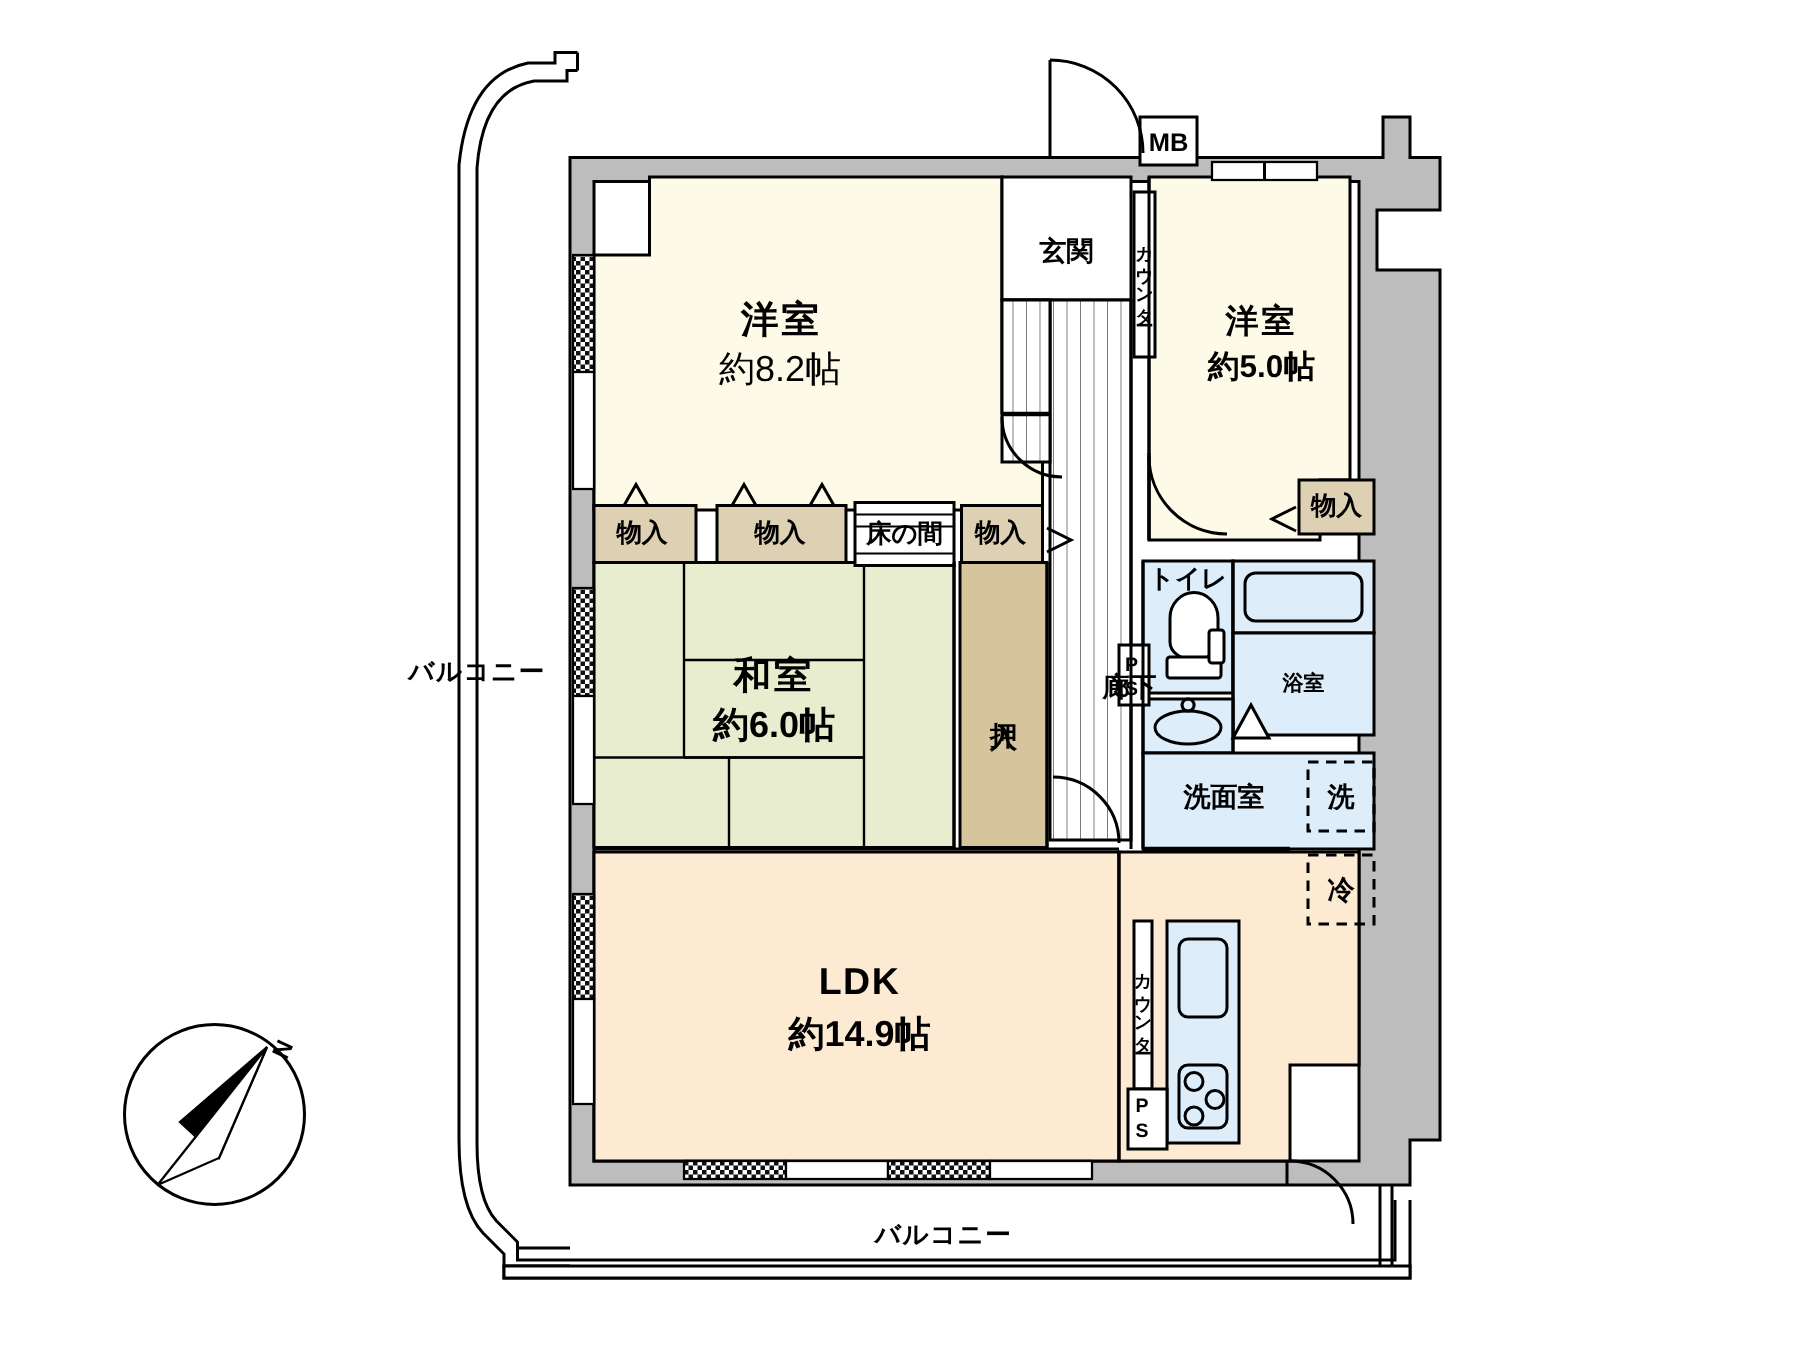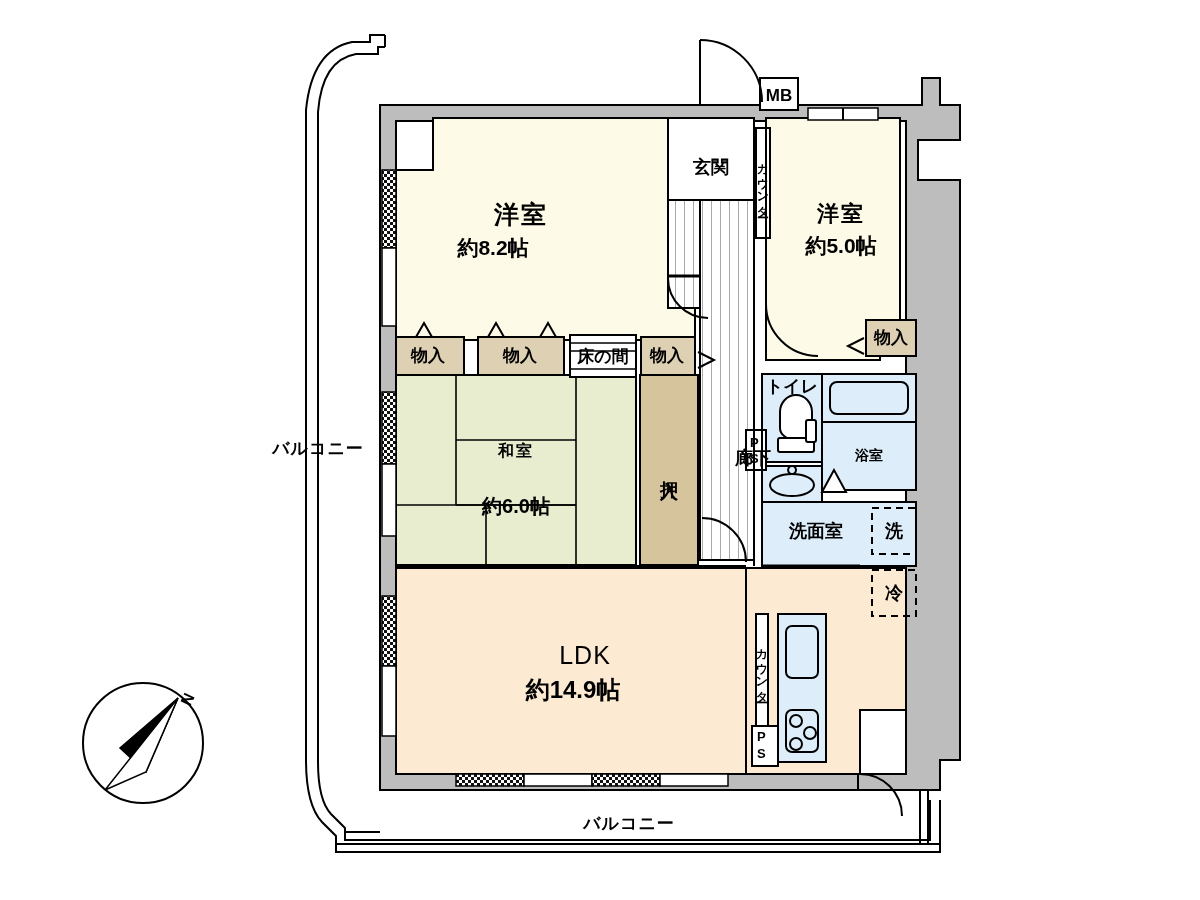--- a/index.html
+++ b/index.html
@@ -218,29 +218,29 @@
   </g>
 
   <g>
     <circle cx="143" cy="743" r="60" fill="#ffffff" stroke="#000" stroke-width="2"></circle>
     <polygon points="178,698 146,772 120,748" fill="#000000" stroke="#000" stroke-width="1.5"></polygon>
     <polygon points="178,698 146,772 105,790" fill="#ffffff" stroke="#000" stroke-width="1.5"></polygon>
   </g>
 </svg>
 
 <div class="lbl ctr" style="left:521px;top:214px;font-size:25px;font-weight:700;letter-spacing:2px;">洋室</div>
-<div class="lbl ctr" style="left:493px;top:247px;font-size:21px;font-weight:700;">約8.2帖</div>
+<div class="lbl ctr" style="left:520px;top:247px;font-size:24px;font-weight:400;">約8.2帖</div>
 
 <div class="lbl ctr" style="left:841px;top:214px;font-size:22px;font-weight:700;letter-spacing:2px;">洋室</div>
 <div class="lbl ctr" style="left:841px;top:245px;font-size:21px;font-weight:700;">約5.0帖</div>
 
-<div class="lbl ctr" style="left:516px;top:451px;font-size:16px;font-weight:700;letter-spacing:2px;">和室</div>
-<div class="lbl ctr" style="left:516px;top:506px;font-size:20px;font-weight:700;">約6.0帖</div>
-
-<div class="lbl ctr" style="left:573px;top:655px;font-size:25px;font-weight:400;letter-spacing:1px;margin-left:12px;">LDK</div>
+<div class="lbl ctr" style="left:516px;top:451px;font-size:25px;font-weight:700;letter-spacing:2px;">和室</div>
+<div class="lbl ctr" style="left:516px;top:484px;font-size:24px;font-weight:700;">約6.0帖</div>
+
+<div class="lbl ctr" style="left:573px;top:655px;font-size:25px;font-weight:700;letter-spacing:1px;">LDK</div>
 <div class="lbl ctr" style="left:573px;top:690px;font-size:24px;font-weight:700;">約14.9帖</div>
 
 <div class="lbl ctr" style="left:711px;top:167px;font-size:18px;font-weight:700;">玄関</div>
 <div class="lbl ctr" style="left:725px;top:458px;font-size:18px;font-weight:700;margin-left:28px;">廊下</div>
 <div class="lbl ctr" style="left:792px;top:386px;font-size:17px;font-weight:700;">トイレ</div>
 <div class="lbl ctr" style="left:869px;top:455px;font-size:14px;font-weight:700;">浴室</div>
 <div class="lbl ctr" style="left:816px;top:531px;font-size:18px;font-weight:700;text-align:right;">洗面室</div>
 <div class="lbl ctr vert" style="left:669px;top:467px;font-size:18px;font-weight:700;">押入</div>
 <div class="lbl ctr" style="left:603px;top:356px;font-size:17px;font-weight:700;">床の間</div>
 

